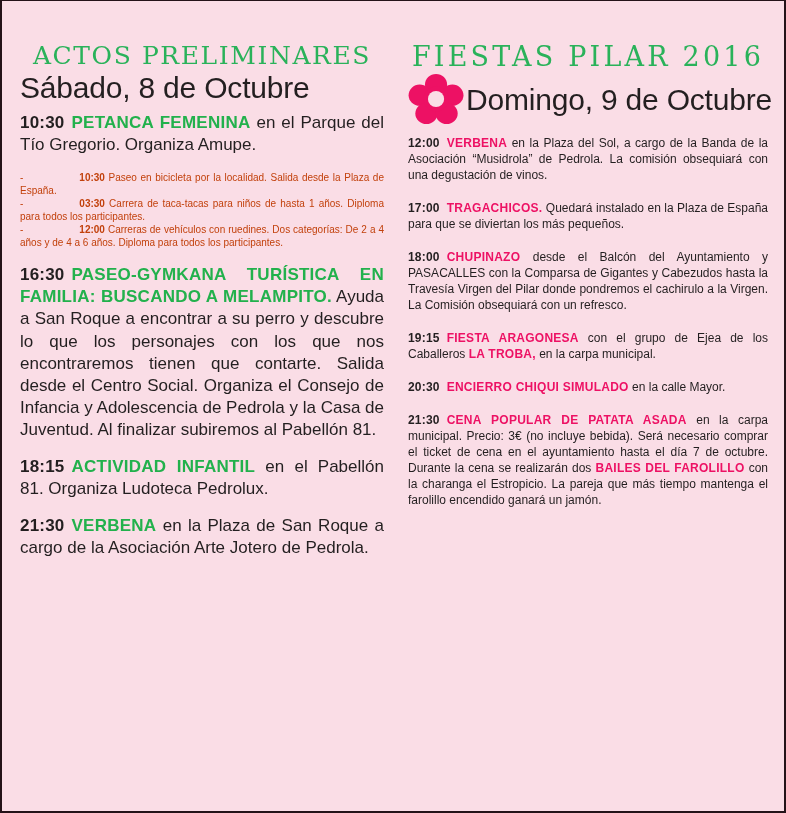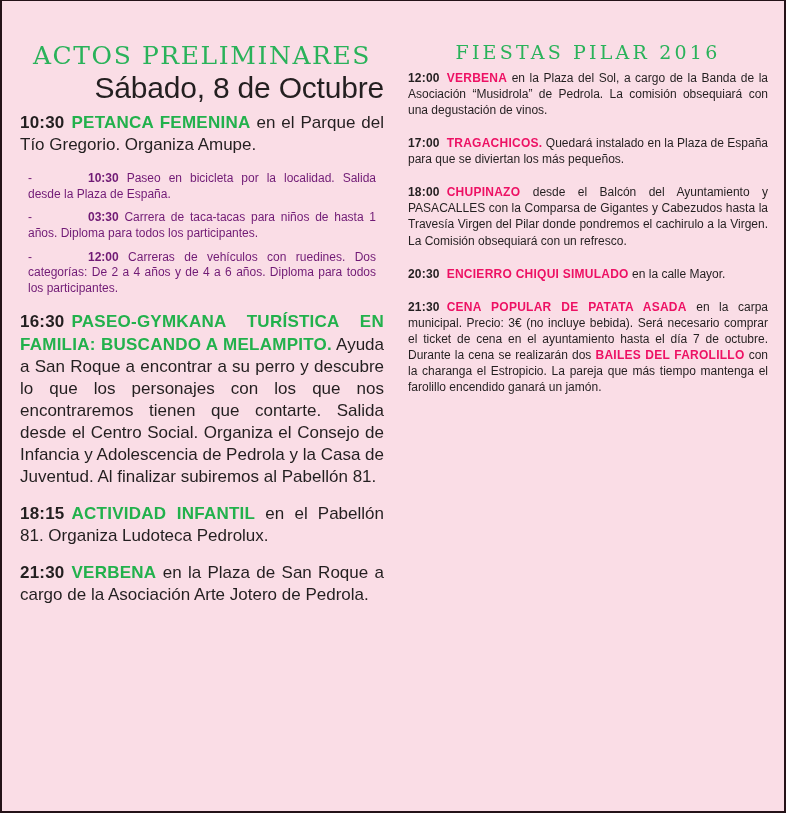--- a/index.html
+++ b/index.html
@@ -48,26 +48,26 @@
     color: #2ab25a;
     font-size: 25px;
     letter-spacing: 1.6px;
     line-height: 1.02;
     padding-top: 42px;
     white-space: nowrap;
     font-weight: 400;
   }
   .col-right .head-title {
     letter-spacing: 3.2px;
-    font-size: 19px;
+    font-size: 27px;
   }
   .head-date-row {
     display: flex;
     align-items: center;
-    justify-content: flex-end;
+    justify-content: flex-start;
     gap: 2px;
     margin-top: 2px;
   }
   .head-date {
     font-family: "Liberation Sans", sans-serif;
     color: #231f20;
     font-size: 30px;
     font-weight: 400;
     line-height: 1.12;
     letter-spacing: -0.2px;
@@ -116,25 +116,25 @@
   .ev-pink {
     color: #ed1164;
     font-weight: bold;
     letter-spacing: 0.25px;
   }
   .sublist {
     margin: 0 0 15px 0;
   }
   .subitem {
     font-family: "Liberation Sans", sans-serif;
-    color: #701a75;
-    font-size: 12px;
+    color: #c2410c;
+    font-size: 10px;
     line-height: 1.30;
     text-align: justify;
-    margin: 8px;
+    margin: 0;
   }
   .subitem .dash {
     font-weight: 400;
   }
   .subitem .tab {
     display: inline-block;
     width: 56px;
   }
   .subitem .time {
     font-weight: bold;
@@ -183,36 +183,53 @@
       <p class="entry">
         <span class="time">21:30</span><span class="gap"></span><span class="ev-green">VERBENA</span><span> en la Plaza de San Roque a cargo de la Asociación Arte Jotero de Pedrola.</span>
       </p>
 
     </div>
   </div>
 
   <div class="column col-right">
     <div class="col-head">
       <div class="head-title">FIESTAS PILAR 2016</div>
+      <div class="head-date-row">
+        <svg class="flower" viewBox="0 0 60 54" aria-hidden="true">
+          <g fill="#ed1164">
+            <ellipse cx="29" cy="12" rx="11.5" ry="11"></ellipse>
+            <ellipse cx="12" cy="23" rx="11.5" ry="11"></ellipse>
+            <ellipse cx="46" cy="23" rx="11.5" ry="11"></ellipse>
+            <ellipse cx="19" cy="42" rx="11.5" ry="11"></ellipse>
+            <ellipse cx="40" cy="42" rx="11.5" ry="11"></ellipse>
+            <ellipse cx="29" cy="27" rx="13" ry="13"></ellipse>
+          </g>
+          <ellipse cx="29" cy="27" rx="8.4" ry="8.4" fill="#fadde6"></ellipse>
+        </svg>
+        <div class="head-date">Domingo, 9 de Octubre</div>
+      </div>
     </div>
 
     <div class="entries">
 
       <p class="entry">
         <span class="time">12:00</span><span class="gap"></span><span class="ev-pink">VERBENA</span><span> en la Plaza del Sol, a cargo de la Banda de la Asociación “Musidrola” de Pedrola. La comisión obsequiará con una degustación de vinos.</span>
       </p>
 
       <p class="entry">
         <span class="time">17:00</span><span class="gap"></span><span class="ev-pink">TRAGACHICOS.</span><span> Quedará instalado en la Plaza de España para que se diviertan los más pequeños.</span>
       </p>
 
       <p class="entry">
         <span class="time">18:00</span><span class="gap"></span><span class="ev-pink">CHUPINAZO</span><span> desde el Balcón del Ayuntamiento y PASACALLES con la Comparsa de Gigantes y Cabezudos hasta la Travesía Virgen del Pilar donde pondremos el cachirulo a la Virgen. La Comisión obsequiará con un refresco.</span>
       </p>
 
+      <p class="entry">
+        <span class="time">19:15</span><span class="gap"></span><span class="ev-pink">FIESTA ARAGONESA</span><span> con el grupo de Ejea de los Caballeros </span><span class="ev-pink">LA TROBA,</span><span> en la carpa municipal.</span>
+      </p>
 
       <p class="entry">
         <span class="time">20:30</span><span class="gap"></span><span class="ev-pink">ENCIERRO CHIQUI SIMULADO</span><span> en la calle Mayor.</span>
       </p>
 
       <p class="entry">
         <span class="time">21:30</span><span class="gap"></span><span class="ev-pink">CENA POPULAR DE PATATA ASADA</span><span> en la carpa municipal. Precio: 3€ (no incluye bebida). Será necesario comprar el ticket de cena en el ayuntamiento hasta el día 7 de octubre. Durante la cena se realizarán dos </span><span class="ev-pink">BAILES DEL FAROLILLO</span><span> con la charanga el Estropicio. La pareja que más tiempo mantenga el farolillo encendido ganará un jamón.</span>
       </p>
 
     </div>

